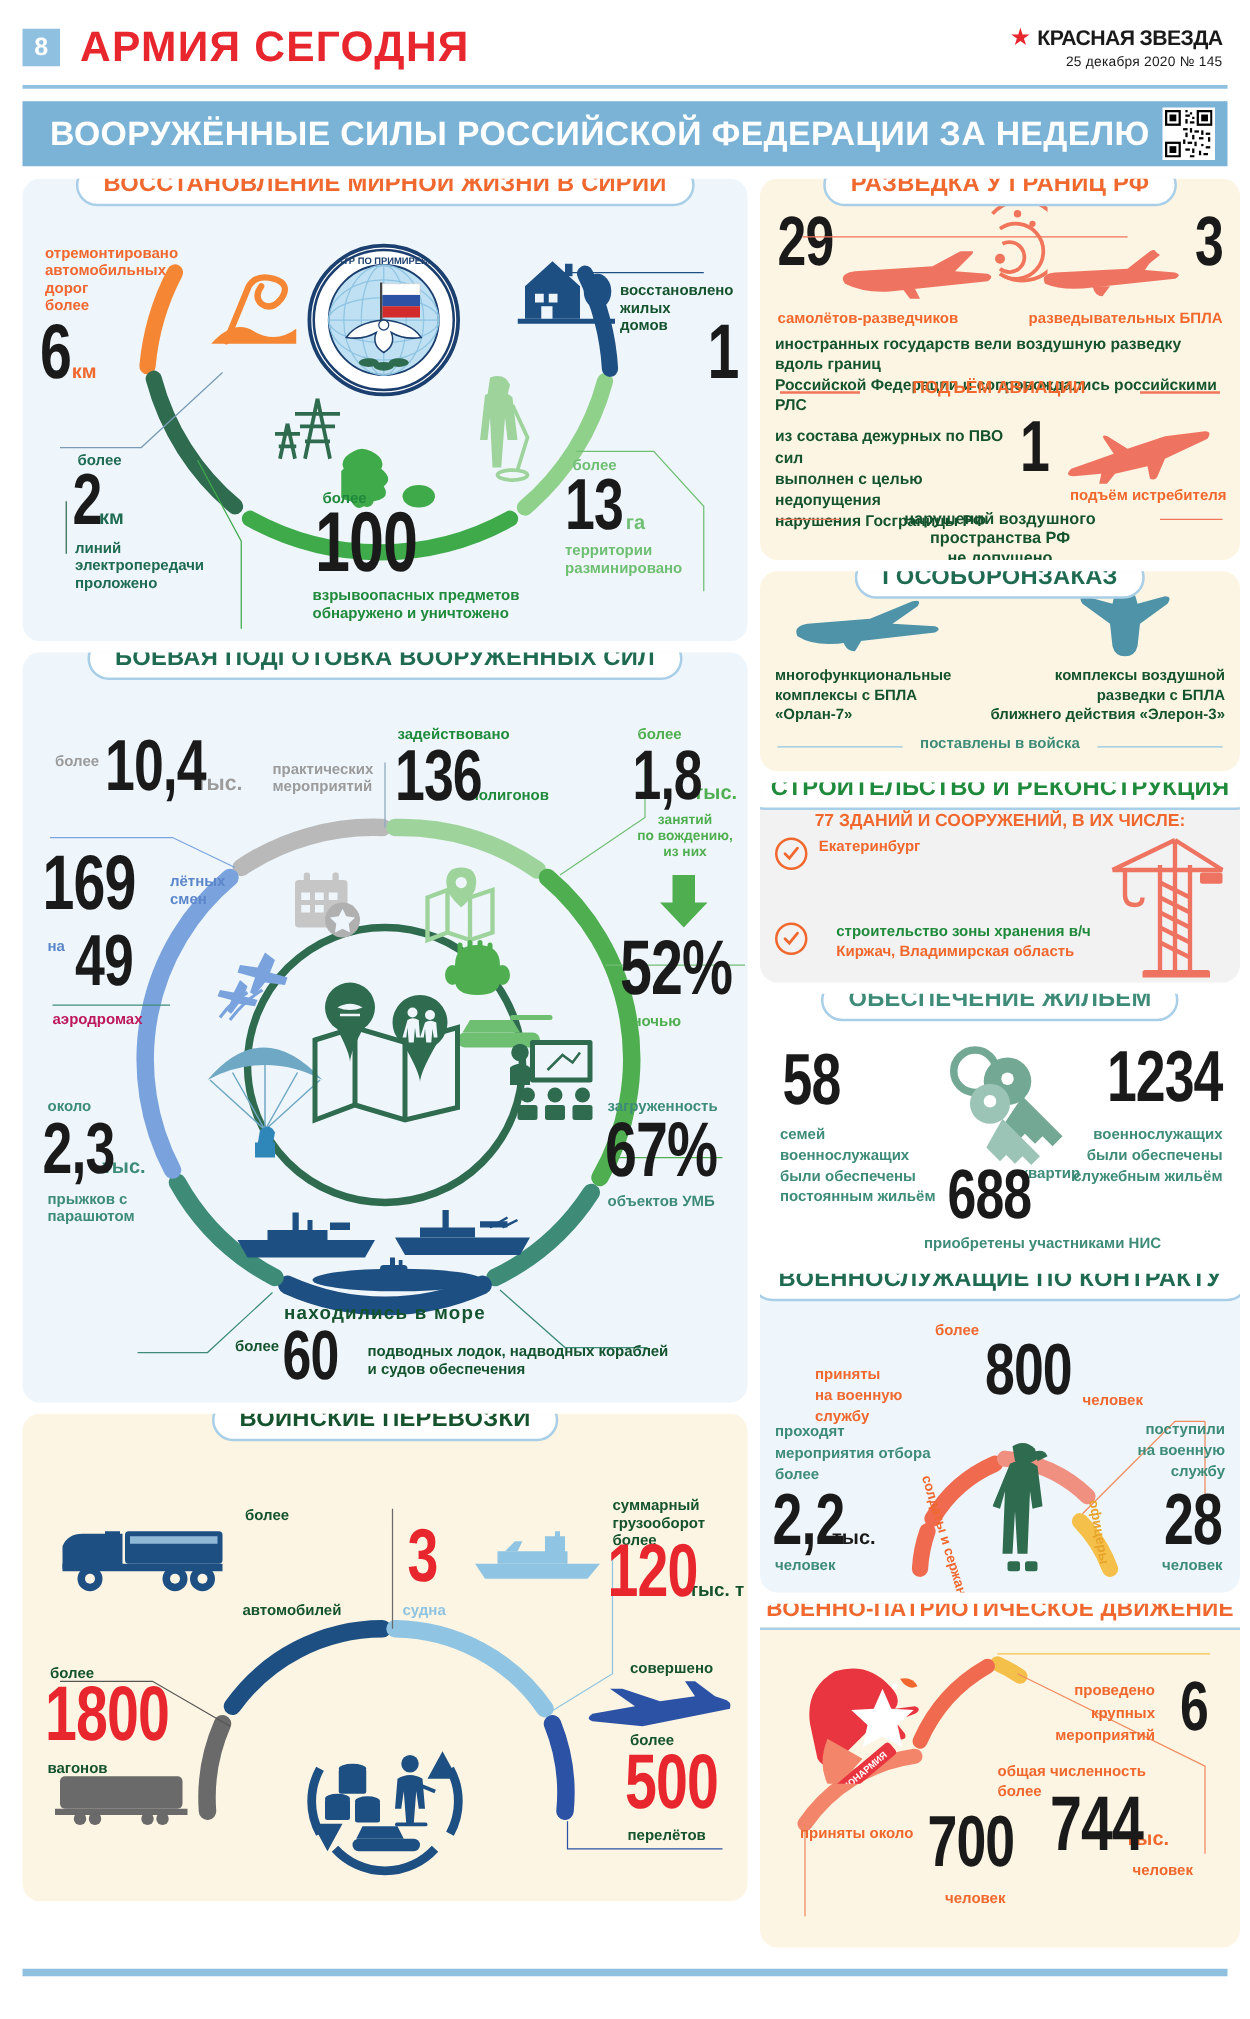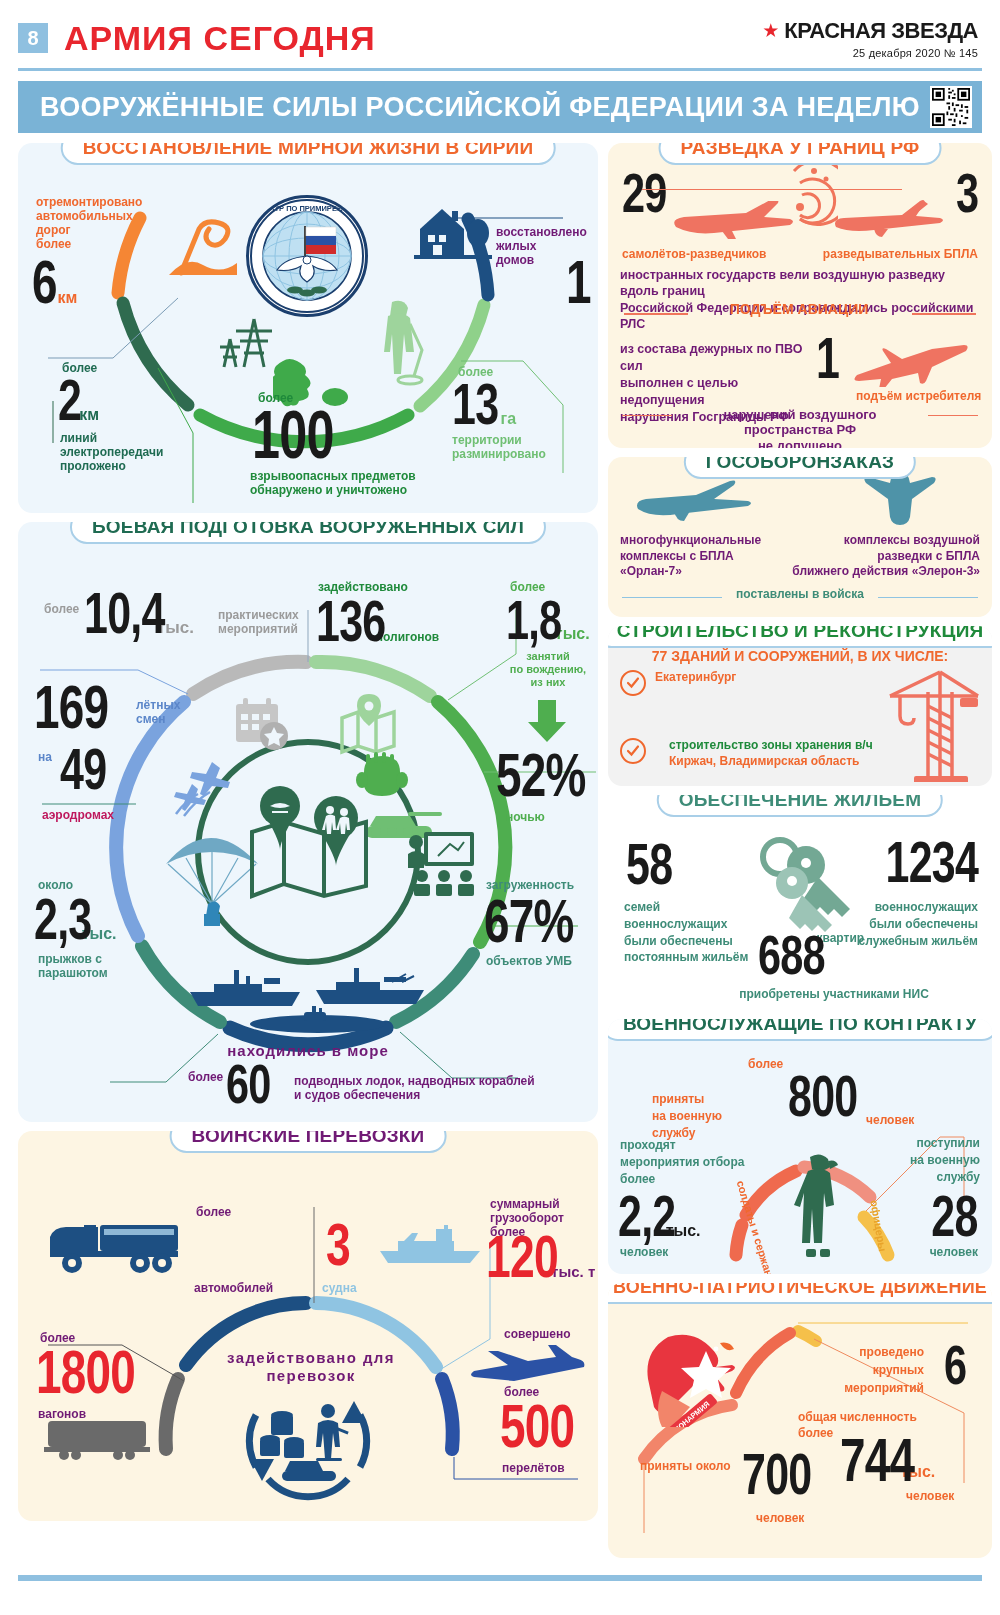--- a/index.html
+++ b/index.html
@@ -21,21 +21,21 @@
     font-family: "Liberation Sans", sans-serif;
   }
   .masthead-title {
     color: #e8262e; font-size: 34px; font-weight: bold;
     letter-spacing: 1px; font-family: "Liberation Sans", sans-serif;
   }
   .masthead-right { margin-left: auto; text-align: right; padding-right: 4px; }
   .brand-row { display: flex; align-items: center; justify-content: flex-end; gap: 5px; }
   .brand-star { color: #e8262e; font-size: 19px; line-height: 1; }
   .brand-name {
-    color: #1a1a1a; font-size: 22px; font-weight: bold;
+    color: #1a1a1a; font-size: 17px; font-weight: bold;
     letter-spacing: -0.5px; font-family: "Liberation Sans", sans-serif;
   }
   .brand-date { color: #1a1a1a; font-size: 11px; margin-top: 3px; letter-spacing: 0.2px; }
 
   .hrule { height: 3px; background: #8fc0e0; margin: 6px 0 10px 0; }
 
   
   .banner {
     background: #7ab3d6; height: 52px; display: flex; align-items: center;
     padding: 0 10px 0 22px; position: relative;
@@ -60,21 +60,21 @@
 
   .pill {
     position: absolute; top: -12px; left: 50%; transform: translateX(-50%);
     background: #ffffff; border: 2px solid #a9cfe8; border-radius: 22px;
     padding: 4px 20px; white-space: nowrap; z-index: 5;
   }
   .pill span { font-size: 19px; font-weight: bold; letter-spacing: 0.2px; }
   .c-orange { color: #f0682e; }
   .c-green  { color: #1f8a3b; }
   .c-dgreen { color: #1f6b52; }
-  .c-blue   { color: #701a75; }
+  .c-blue   { color: #14532d; }
   .c-red    { color: #e8262e; }
   .c-teal   { color: #3e8c78; }
   .c-lblue  { color: #6ba7d8; }
   .c-grey   { color: #9b9b9b; }
   .c-black  { color: #1a1a1a; }
 
   
   .num {
     font-family: "Liberation Sans", sans-serif; font-weight: bold;
     color: #1a1a1a; line-height: 0.86; letter-spacing: -1px;
@@ -648,23 +648,20 @@
               <rect x="48" y="70" width="20" height="17" rx="2"></rect>
             <circle cx="92" cy="40" r="7"></circle>
             <path d="M82 52 q10 -6 20 0 l2 24 h-5 l-2 -14 -2 26 h-6 l-2 -26 -2 14 h-5z"></path>
             <rect x="96" y="54" width="18" height="3" transform="rotate(22 96 54)"></rect>
             <rect x="46" y="100" width="54" height="10" rx="5"></rect>
             <path d="M54 90 h28 l5 10 h-38z"></path>
               <rect x="80" y="87" width="26" height="3" rx="1.5"></rect>
           </g>
         </svg>
 
-        <div class="abs" style="left:168px;top:218px;width:250px;text-align:center">
-          <div class="lbl c-blue" style="font-size:15px;letter-spacing:1.4px">задействовано для перевозок</div>
-        </div>
 
         <div class="abs" style="left:178px;top:74px">
           <div class="lbl c-blue">более</div>
         </div>
         <div class="abs" style="left:176px;top:150px">
           <div class="lbl c-blue">автомобилей</div>
         </div>
 
         <div class="abs" style="left:308px;top:88px">
           <div class="num" style="font-size:60px;color:#e8262e">3</div>

